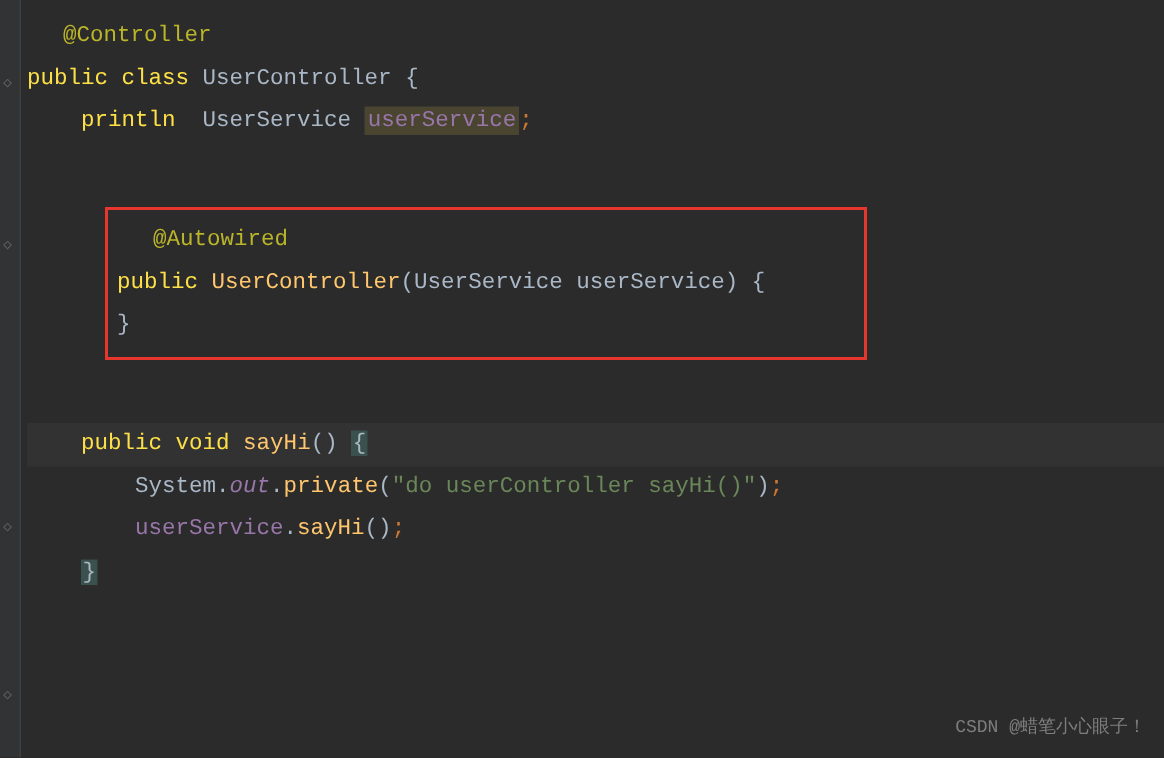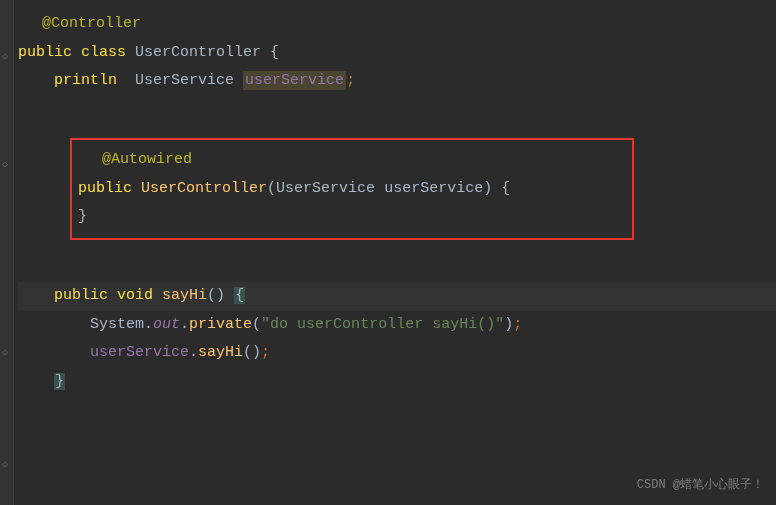--- a/index.html
+++ b/index.html
@@ -47,21 +47,21 @@
     .brace { color: #a9b7c6; }
     .brace-hl { background: #3b514d; padding: 0 1px; }
     .semicolon { color: #cc7832; }
     .dot { color: #a9b7c6; }
     .static-field { color: #9876aa; font-style: italic; }
     .string { color: #6a8759; }
     .thiskw { color: #cc7832; }
     .red-box {
       border: 2px solid #e6362e;
       margin: 14px 0 14px 52px;
-      width: 564px;
+      width: 508px;
       padding: 6px 0 6px 0;
     }
     .red-box .line { padding-left: 6px; }
     .cursor-line {
       background: #323232;
       display: block;
       width: 100%;
     }
     .watermark {
       position: absolute;

